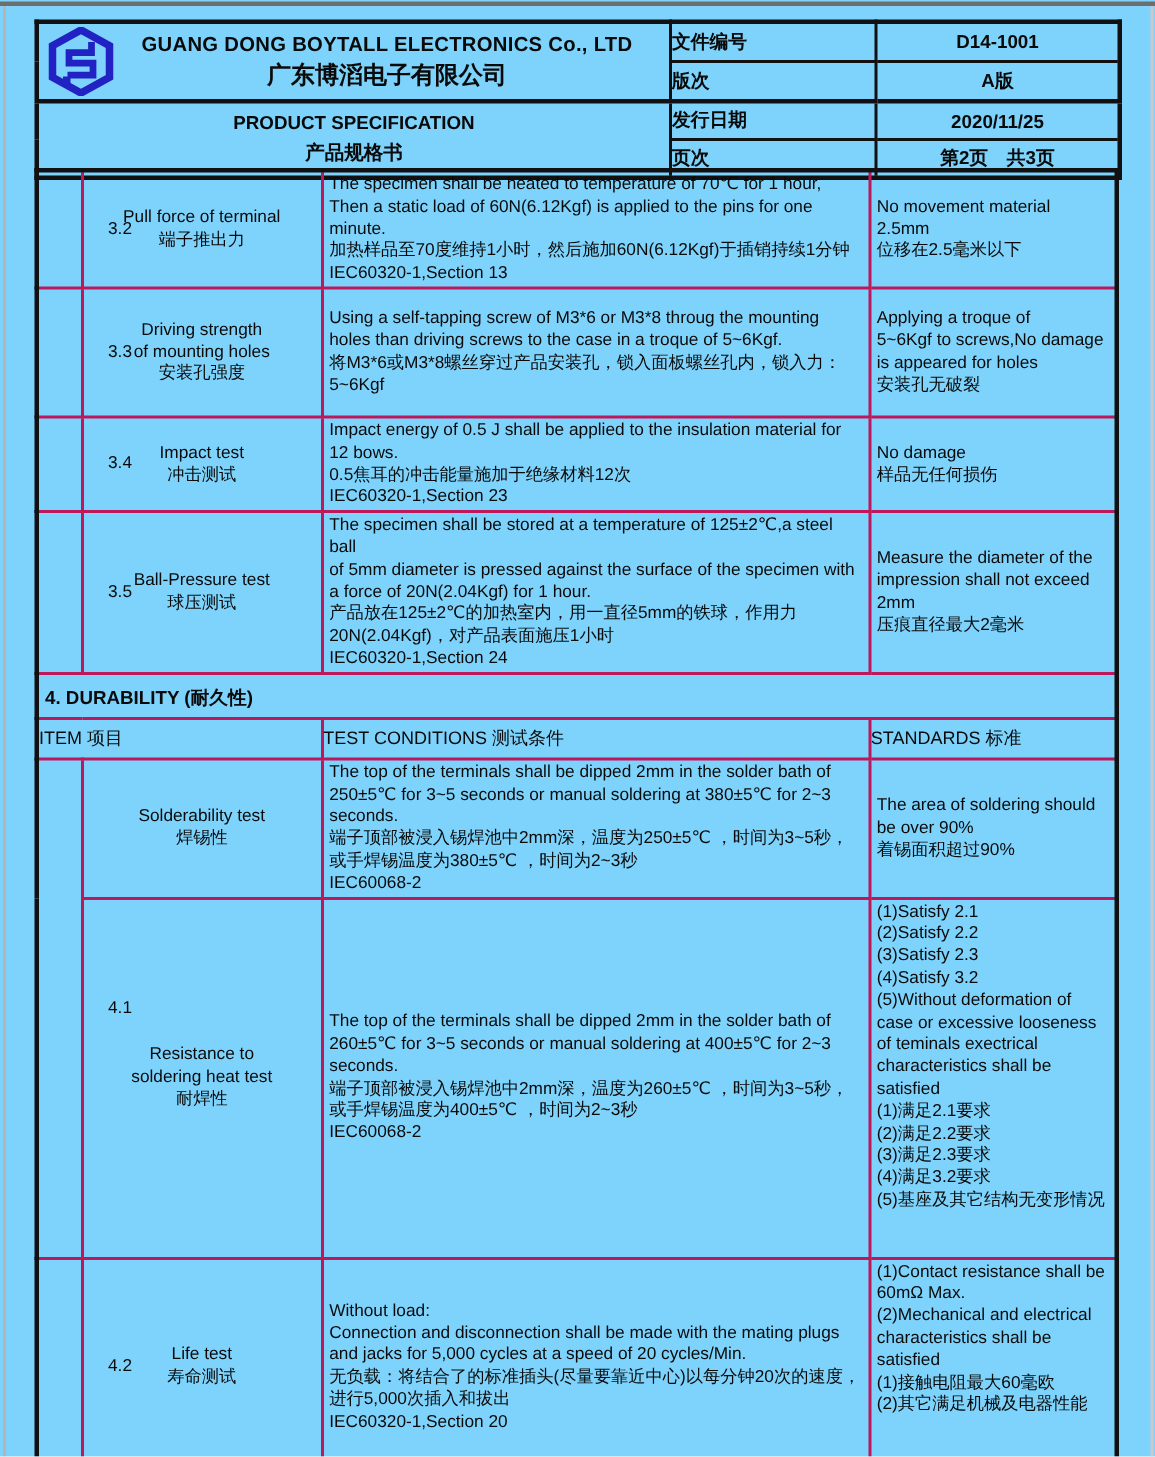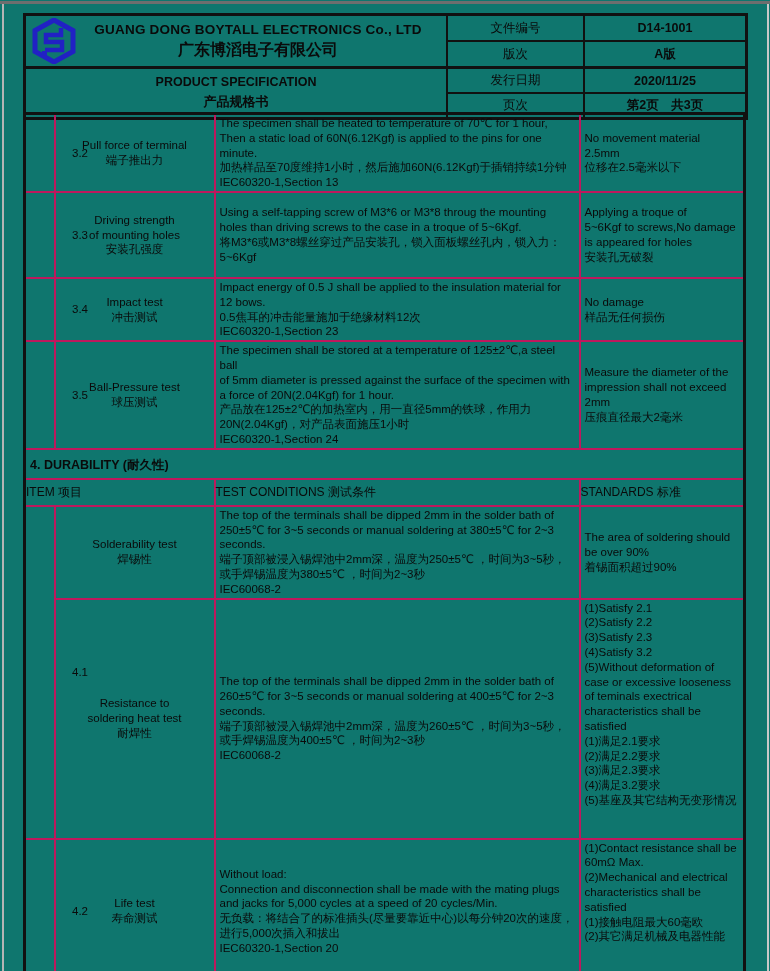--- a/index.html
+++ b/index.html
@@ -1,19 +1,19 @@
 <!DOCTYPE html>
 <html><head>
 <meta charset="utf-8">
 <style>
   html,body{margin:0;padding:0;background:#fff;}
   .page{
     position:relative;
     width:770px;height:971px;
-    background:#0f766e;
+    background:#7dd3fc;
     font-family:"Liberation Sans","DejaVu Sans",sans-serif;
     color:#0a0a0a;
     overflow:hidden;
   }
   .scan-top{position:absolute;top:1px;left:0;width:770px;height:3px;background:#6e6e6e;}
   .scan-left{position:absolute;top:4px;left:2px;width:2px;height:967px;background:#b5b5b5;}
   .scan-right{position:absolute;top:4px;right:1px;width:2px;height:967px;background:#c9c9c9;}
 
   table{border-collapse:collapse;table-layout:fixed;}
   td{padding:0;vertical-align:middle;}
@@ -27,21 +27,21 @@
   .hdr td{border:2px solid #111;}
   .hdr .thickline td{border-top:3px solid #111;}
   .company-cell{width:420px;text-align:center;}
   .company-inner{display:flex;align-items:center;justify-content:flex-start;padding:2px 6px;}
   .company-names{flex:1;text-align:center;}
   .company-en{font-weight:bold;font-size:13.5px;letter-spacing:.2px;}
   .company-cn{font-weight:bold;font-size:16px;margin-top:3px;}
   .spec-cell{text-align:center;}
   .spec-en{font-weight:bold;font-size:12.5px;}
   .spec-cn{font-weight:bold;font-size:13px;margin-top:4px;}
-  .hdr .lbl{width:135px;text-align:center;font-weight:normal;font-size:12.5px;height:23px;}
+  .hdr .lbl{width:135px;font-weight:bold;font-size:12.5px;height:23px;}
   .hdr .val{width:160px;text-align:center;font-weight:bold;font-size:12.5px;}
 
   
   .main{
     position:absolute;top:112px;left:23px;
     width:720px;
     border:3px solid #111;
     font-size:11.5px;
   }
   .main td{border:2px solid #be185d;line-height:14.8px;}

